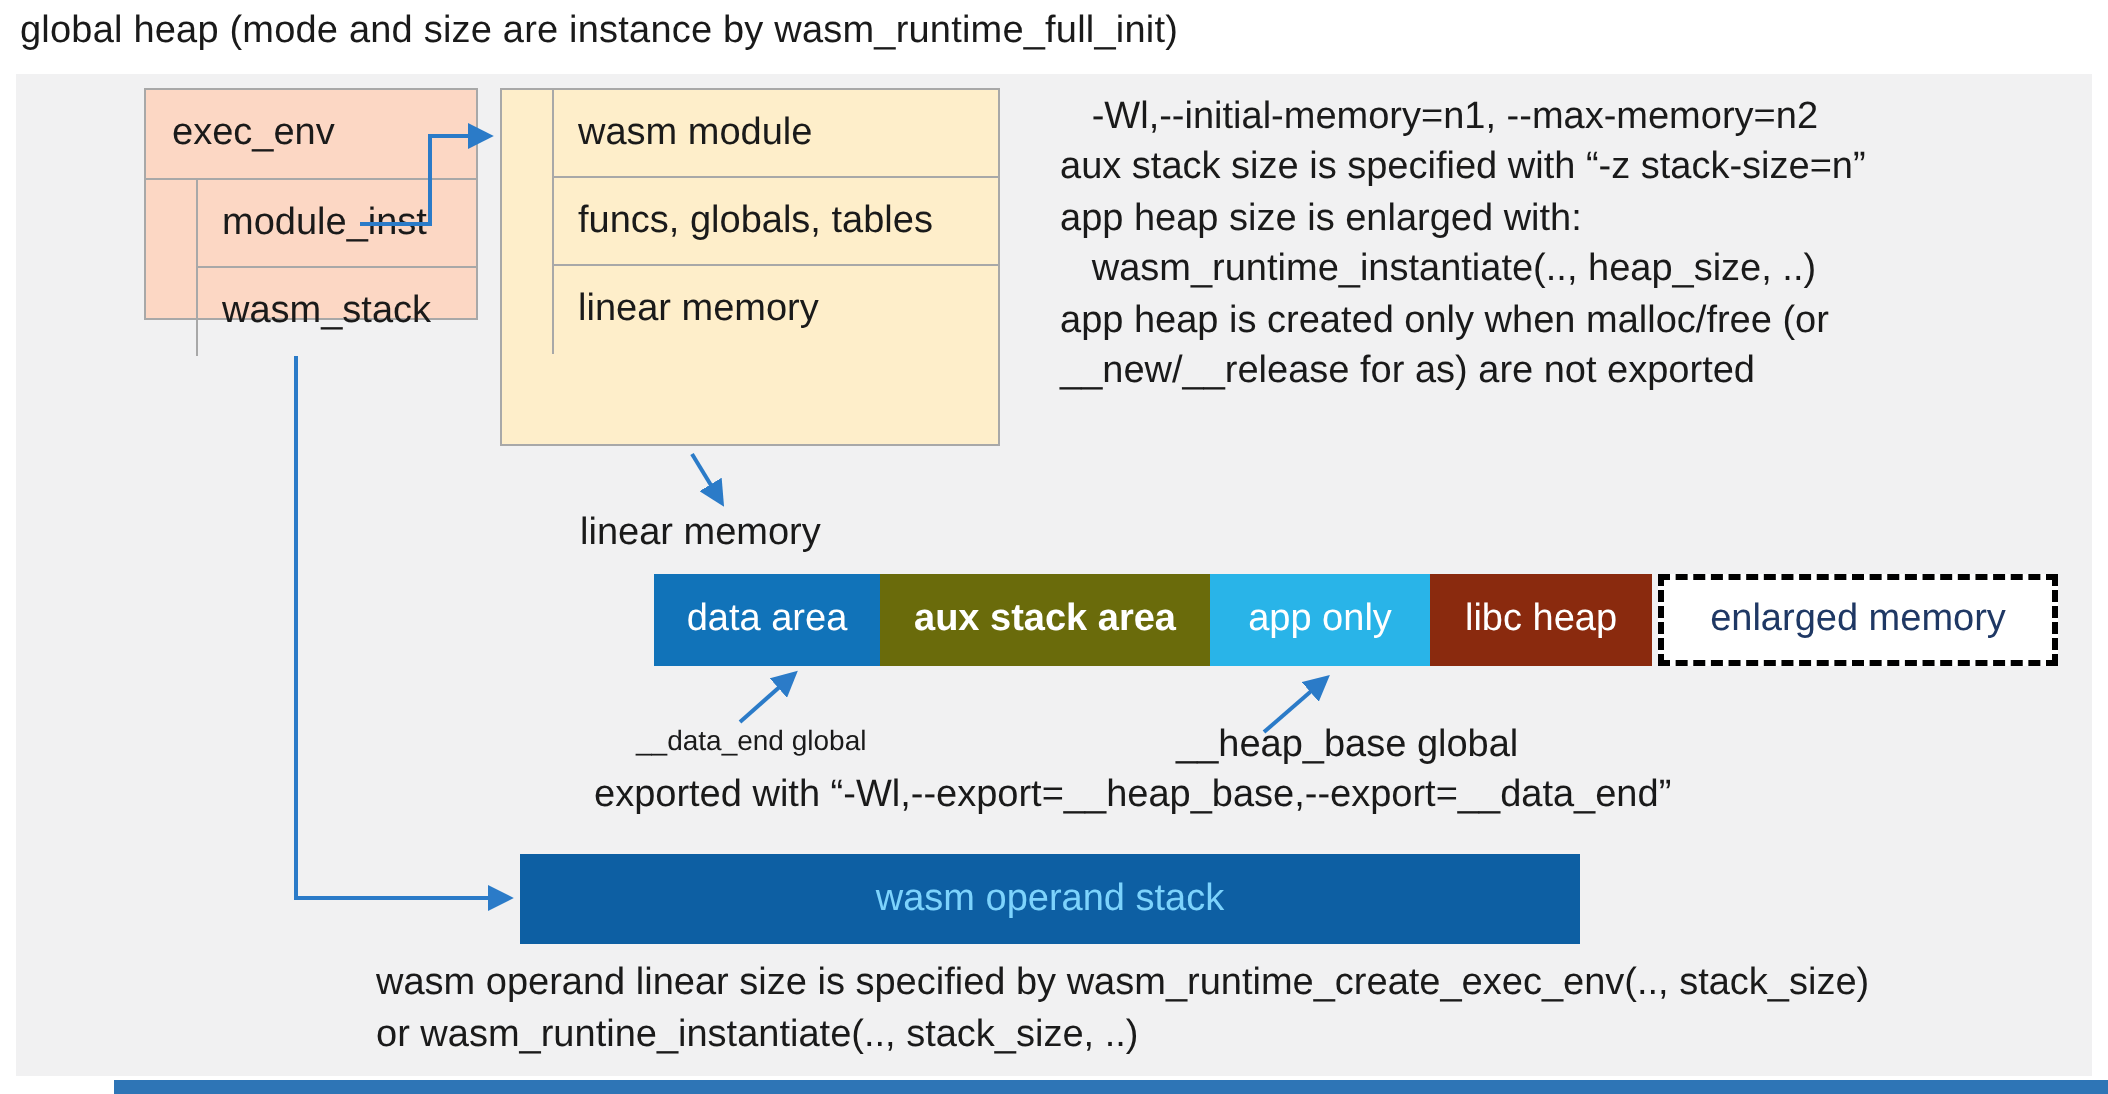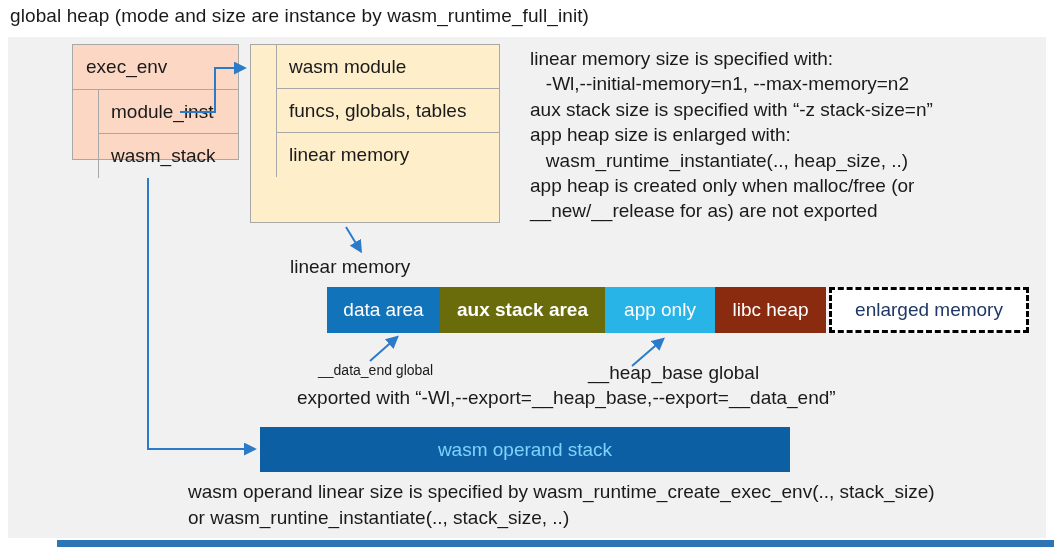--- a/index.html
+++ b/index.html
@@ -65,21 +65,20 @@
 
   <div class="sbox module-box">
     <div class="box-rows">
       <div class="box-row">wasm module</div>
       <div class="box-row">funcs, globals, tables</div>
       <div class="box-row">linear memory</div>
     </div>
   </div>
 
   <div class="notes-right">
-    <div class="tline">linear memory size is specified with:</div>
     <div class="tline">   -Wl,--initial-memory=n1, --max-memory=n2</div>
     <div class="tline">aux stack size is specified with “-z stack-size=n”</div>
     <div class="tline">app heap size is enlarged with:</div>
     <div class="tline">   wasm_runtime_instantiate(.., heap_size, ..)</div>
     <div class="tline">app heap is created only when malloc/free (or</div>
     <div class="tline">__new/__release for as) are not exported</div>
   </div>
 
   <div class="lm-label">linear memory</div>
   <div class="lm-bar">

